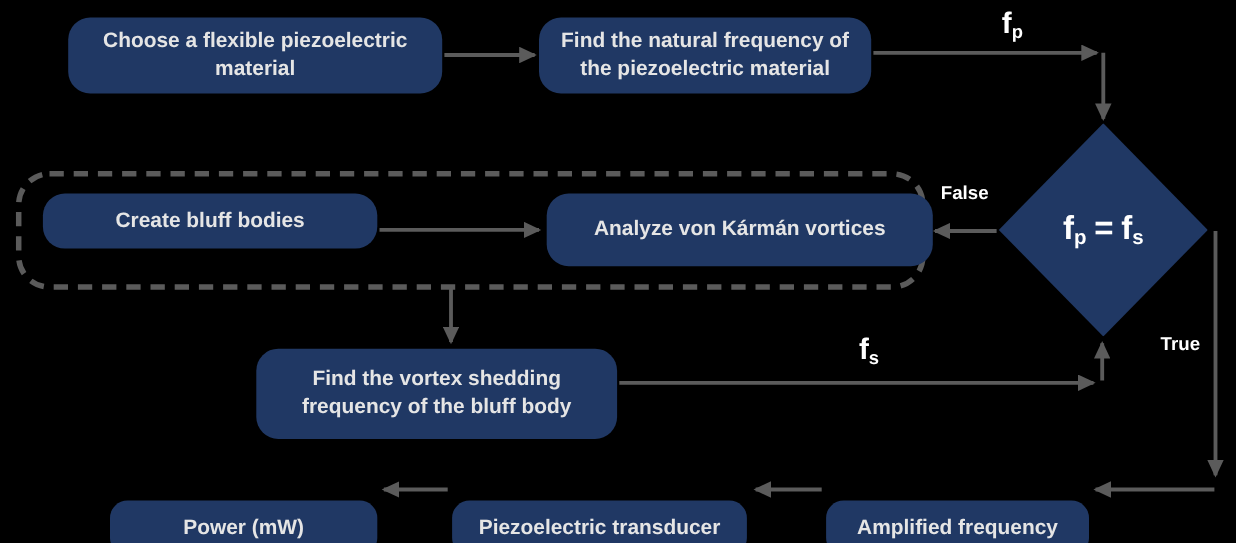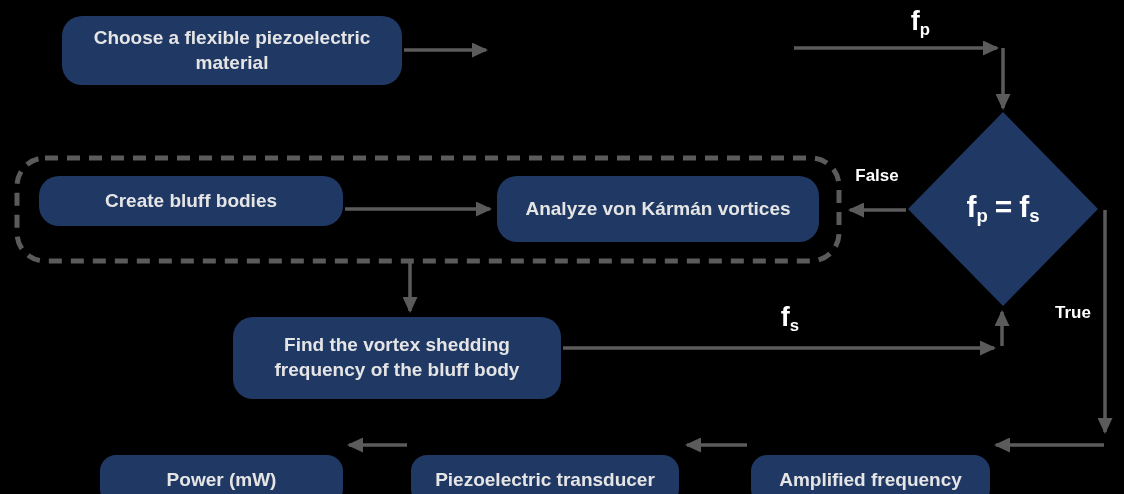--- a/index.html
+++ b/index.html
@@ -22,21 +22,21 @@
   .edge-label{position:absolute;text-align:center;font-weight:700;color:#fff;}
   .flabel{font-size:27px;}
   .word-label{font-size:17px;}
   .sub{font-size:0.62em;vertical-align:-0.28em;}
   .op{margin:0 7px;}
   svg.layer{position:absolute;left:0;top:0;}
   
   #n-choose{left:62px;top:16px;width:340px;height:69px;}
   #n-findnat{left:490px;top:16px;width:302px;height:69px;}
   #n-create{left:39px;top:176px;width:304px;height:50px;}
-  #n-analyze{left:497px;top:176px;width:322px;height:66px;}
+  #n-analyze{left:497px;top:176px;width:351px;height:66px;}
   #n-vortex{left:233px;top:317px;width:328px;height:82px;}
   #n-power{left:100px;top:420px;width:243px;height:50px;}
   #n-piezo{left:411px;top:420px;width:268px;height:50px;}
   #n-amp{left:751px;top:420px;width:239px;height:50px;}
   #lbl-fp{left:866px;top:6px;width:64px;text-align:right;}
   #lbl-fs{left:758px;top:302px;width:64px;}
   #lbl-false{left:848px;top:166px;width:58px;}
   #lbl-true{left:1044px;top:303px;width:58px;}
 </style>
 </head>
@@ -63,20 +63,23 @@
     <line x1="1002" y1="346" x2="1002" y2="312" stroke="#5b5b5b" stroke-width="3.5" marker-end="url(#ah)"></line>
     <line x1="1105" y1="210" x2="1105" y2="432" stroke="#5b5b5b" stroke-width="3.5" marker-end="url(#ah)"></line>
     <line x1="1104" y1="445" x2="996" y2="445" stroke="#5b5b5b" stroke-width="3.5" marker-end="url(#ah)"></line>
     <line x1="747" y1="445" x2="687" y2="445" stroke="#5b5b5b" stroke-width="3.5" marker-end="url(#ah)"></line>
     <line x1="407" y1="445" x2="349" y2="445" stroke="#5b5b5b" stroke-width="3.5" marker-end="url(#ah)"></line>
   </svg>
 
   <div class="node" id="n-choose">
     <span>Choose a flexible piezoelectric material</span>
   </div>
+  <div class="node" id="n-findnat">
+    <span>Find the natural frequency of the piezoelectric material</span>
+  </div>
   <div class="node" id="n-create">
     <span>Create bluff bodies</span>
   </div>
   <div class="node" id="n-analyze">
     <span>Analyze von Kármán vortices</span>
   </div>
   <div class="node" id="n-vortex">
     <span>Find the vortex shedding frequency of the bluff body</span>
   </div>
   <div class="node small" id="n-power">

